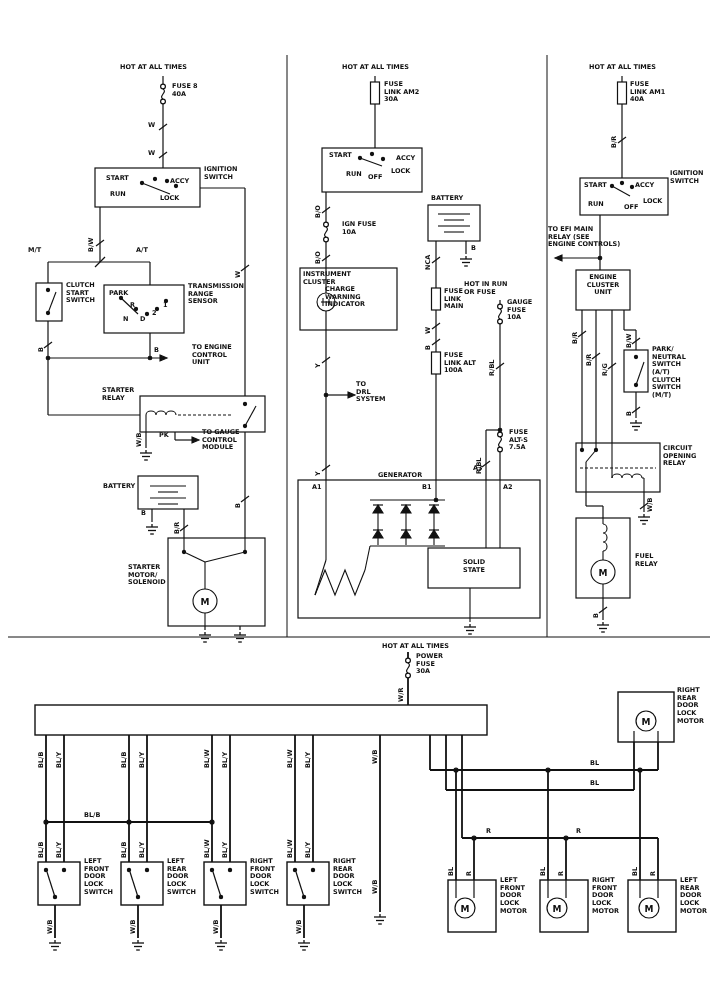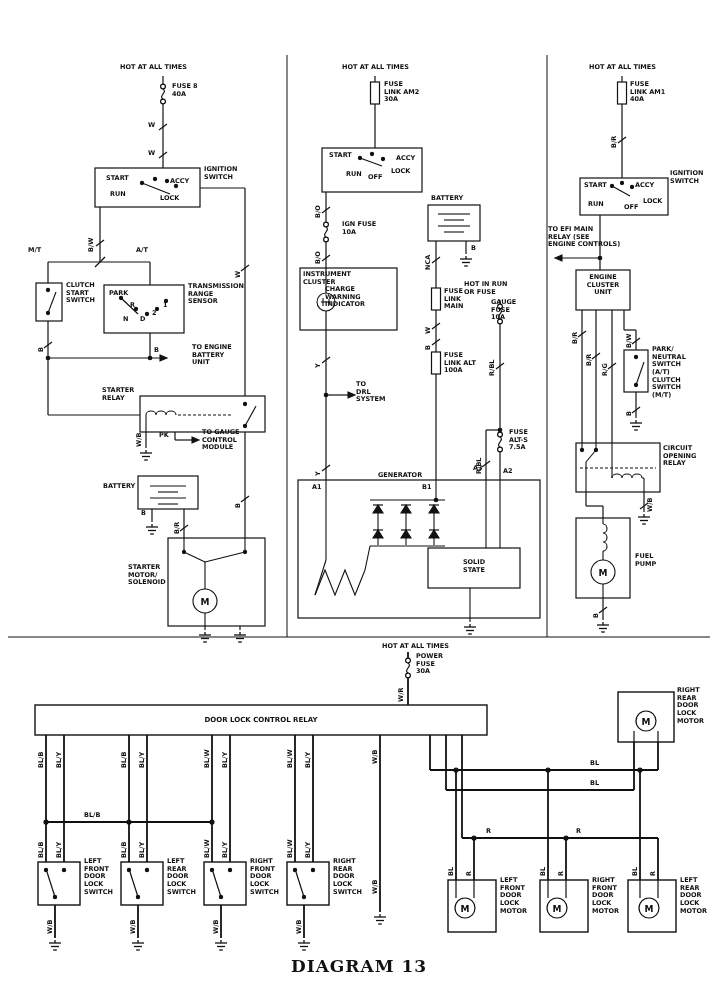--- a/index.html
+++ b/index.html
@@ -410,21 +410,21 @@
 SENSOR</div>
 <div class="lbl" style="left:109px;top:290px">PARK</div>
 <div class="lbl" style="left:130px;top:302px">R</div>
 <div class="lbl" style="left:123px;top:316px">N</div>
 <div class="lbl" style="left:140px;top:316px">D</div>
 <div class="lbl" style="left:152px;top:310px">2</div>
 <div class="lbl" style="left:163px;top:302px">1</div>
 <div class="lbl v" style="left:38px;top:352px">B</div>
 <div class="lbl" style="left:154px;top:347px">B</div>
 <div class="lbl" style="left:192px;top:344px">TO ENGINE
-BATTERY
+CONTROL
 UNIT</div>
 <div class="lbl" style="left:102px;top:387px">STARTER
 RELAY</div>
 <div class="lbl v" style="left:136px;top:447px">W/B</div>
 <div class="lbl" style="left:159px;top:432px">PK</div>
 <div class="lbl" style="left:202px;top:429px">TO GAUGE
 CONTROL
 MODULE</div>
 <div class="lbl" style="left:103px;top:483px">BATTERY</div>
 <div class="lbl" style="left:141px;top:510px">B</div>
@@ -464,33 +464,33 @@
 <div class="lbl" style="left:444px;top:288px">FUSE
 LINK
 MAIN</div>
 <div class="lbl v" style="left:425px;top:334px">W</div>
 <div class="lbl v" style="left:425px;top:350px">B</div>
 <div class="lbl" style="left:444px;top:352px">FUSE
 LINK ALT
 100A</div>
 <div class="lbl" style="left:464px;top:281px">HOT IN RUN
 OR FUSE</div>
-<div class="lbl" style="left:491px;top:299px">GAUGE
+<div class="lbl" style="left:507px;top:299px">GAUGE
 FUSE
 10A</div>
 <div class="lbl v" style="left:489px;top:376px">R/BL</div>
 <div class="lbl" style="left:509px;top:429px">FUSE
 ALT-S
 7.5A</div>
 <div class="lbl v" style="left:476px;top:474px">R/BL</div>
 <div class="lbl" style="left:378px;top:472px">GENERATOR</div>
 <div class="lbl" style="left:312px;top:484px">A1</div>
 <div class="lbl" style="left:422px;top:484px">B1</div>
 <div class="lbl" style="left:473px;top:465px">A3</div>
-<div class="lbl" style="left:503px;top:468px">A2</div>
+<div class="lbl" style="left:503px;top:484px">A2</div>
 <div class="lbl ctr" style="left:452px;top:559px;width:44px">SOLID
 STATE</div>
 
 <div class="lbl" style="left:589px;top:64px">HOT AT ALL TIMES</div>
 <div class="lbl" style="left:630px;top:81px">FUSE
 LINK AM1
 40A</div>
 <div class="lbl v" style="left:611px;top:148px">B/R</div>
 <div class="lbl" style="left:670px;top:170px">IGNITION
 SWITCH</div>
@@ -515,29 +515,28 @@
 (A/T)
 CLUTCH
 SWITCH
 (M/T)</div>
 <div class="lbl v" style="left:626px;top:416px">B</div>
 <div class="lbl" style="left:663px;top:445px">CIRCUIT
 OPENING
 RELAY</div>
 <div class="lbl v" style="left:647px;top:512px">W/B</div>
 <div class="lbl" style="left:635px;top:553px">FUEL
-PUMP</div>
+RELAY</div>
 <div class="lbl v" style="left:593px;top:618px">B</div>
 
 <div class="lbl" style="left:382px;top:643px">HOT AT ALL TIMES</div>
 <div class="lbl" style="left:416px;top:653px">POWER
 FUSE
 30A</div>
 <div class="lbl v" style="left:398px;top:702px">W/R</div>
-<div class="lbl ctr" style="left:35px;top:716px;width:452px;font-size:7px">DOOR LOCK CONTROL RELAY</div>
 <div class="lbl" style="left:677px;top:687px">RIGHT
 REAR
 DOOR
 LOCK
 MOTOR</div>
 <div class="lbl v" style="left:38px;top:768px">BL/B</div>
 <div class="lbl v" style="left:56px;top:768px">BL/Y</div>
 <div class="lbl v" style="left:121px;top:768px">BL/B</div>
 <div class="lbl v" style="left:139px;top:768px">BL/Y</div>
 <div class="lbl v" style="left:204px;top:768px">BL/W</div>
@@ -598,14 +597,13 @@
 FRONT
 DOOR
 LOCK
 MOTOR</div>
 <div class="lbl" style="left:680px;top:877px">LEFT
 REAR
 DOOR
 LOCK
 MOTOR</div>
 
-<div class="title">DIAGRAM 13</div>
 </div>
 
 </body></html>

